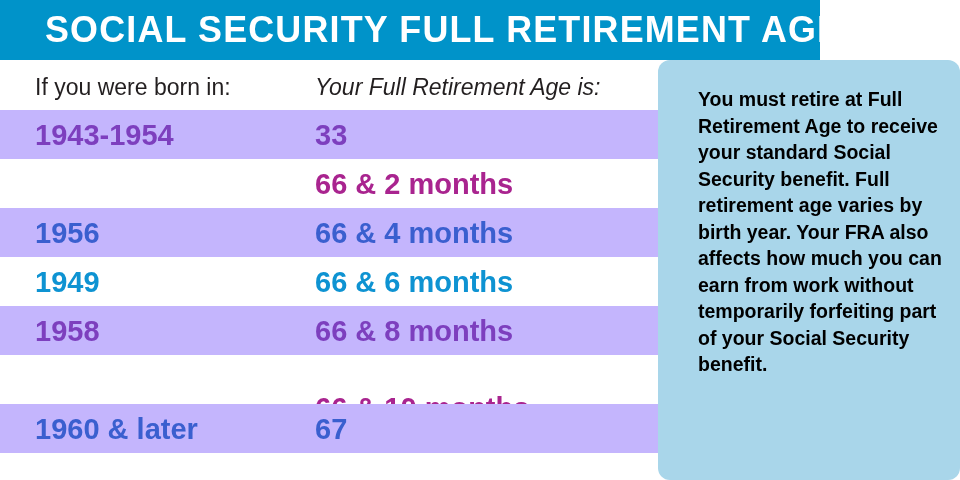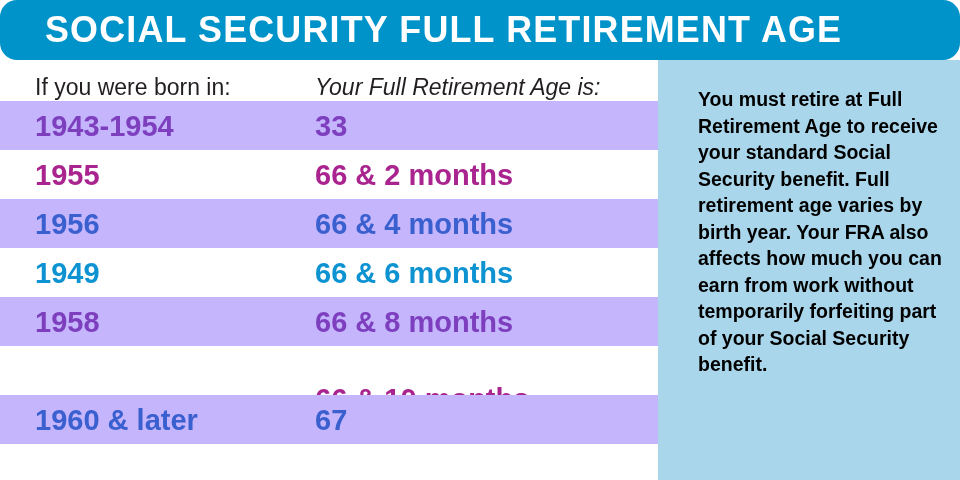--- a/index.html
+++ b/index.html
@@ -20,24 +20,23 @@
     height: 480px;
     background: #ffffff;
     box-sizing: border-box;
   }
 
   
   .title-band {
     position: absolute;
     left: 0;
     top: 0;
-    width: 960px;
+    width: 820px;
     height: 60px;
     background: #0093C9;
-    border-radius: 17px;
   }
   .title-text {
     position: absolute;
     left: 45px;
     top: 8px;
     color: #ffffff;
     font-family: "Liberation Sans Narrow", "Liberation Sans", sans-serif;
     font-weight: bold;
     font-size: 37px;
     line-height: 44px;
@@ -61,21 +60,21 @@
     position: absolute;
     left: 0;
     top: 0;
     width: 658px;
     height: 420px;
     background: #ffffff;
   }
 
   .table-head {
     position: relative;
-    height: 41px;
+    height: 50px;
     background: #ffffff;
   }
   .th {
     position: absolute;
     top: 13px;
     color: #231f20;
     font-size: 23px;
     line-height: 28px;
     font-weight: normal;
     white-space: nowrap;
@@ -105,20 +104,21 @@
   .cell.col2 { left: 315px; }
 
   
   .sidebar {
     position: absolute;
     left: 658px;
     top: 0;
     width: 302px;
     height: 420px;
     background: #A9D6EA;
+    border-radius: 12px;
   }
   .sidebar-text {
     position: absolute;
     left: 40px;
     top: 26px;
     width: 245px;
     color: #000000;
     font-family: "Liberation Sans", sans-serif;
     font-weight: bold;
     font-size: 19.5px;
@@ -140,21 +140,20 @@
       <div class="table-head">
         <div class="th col1">If you were born in:</div>
         <div class="th col2">Your Full Retirement Age is:</div>
       </div>
       <div id="rows-host">
           <div class="trow stripe">
             <div class="cell col1" style="color: rgb(125, 63, 190);">1943-1954</div>
             <div class="cell col2" style="color: rgb(125, 63, 190);">33</div>
           </div>
           <div class="trow">
-            <div class="cell col1" style="color: rgb(169, 36, 143);">1955</div>
             <div class="cell col2" style="color: rgb(169, 36, 143);">66 &amp; 2 months</div>
           </div>
           <div class="trow stripe">
             <div class="cell col1" style="color: rgb(58, 95, 207);">1956</div>
             <div class="cell col2" style="color: rgb(58, 95, 207);">66 &amp; 4 months</div>
           </div>
           <div class="trow">
             <div class="cell col1" style="color: rgb(14, 147, 210);">1949</div>
             <div class="cell col2" style="color: rgb(14, 147, 210);">66 &amp; 6 months</div>
           </div>

